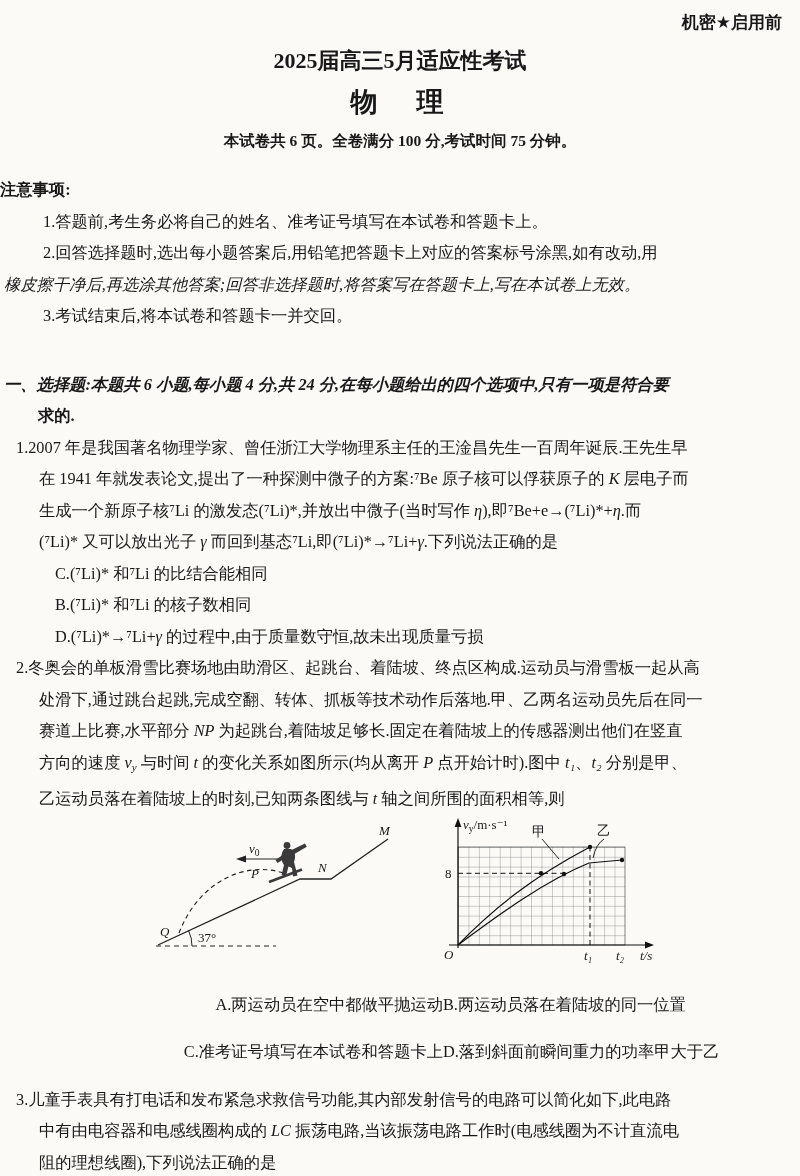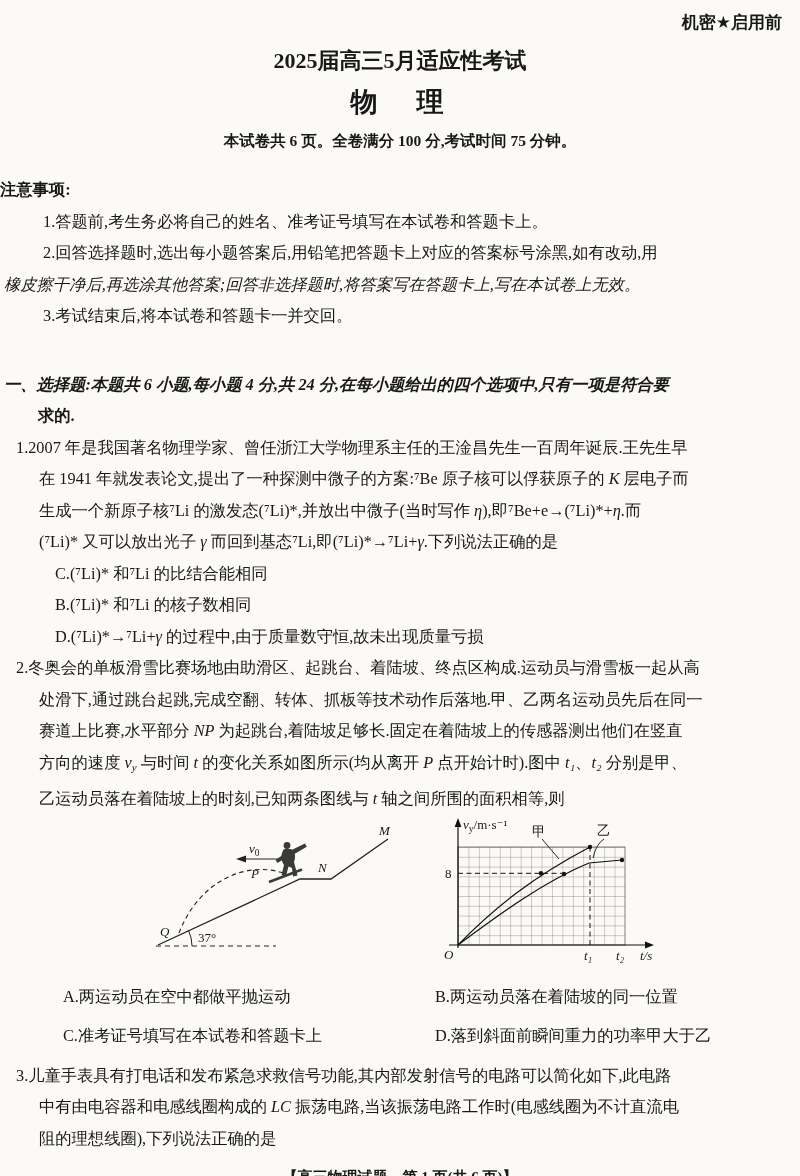--- a/index.html
+++ b/index.html
@@ -24,21 +24,21 @@
   .title{margin:46px 0 0 0;text-align:center;font-size:22px;font-weight:bold;line-height:30px;}
   .subject{margin:9px 0 0 0;text-align:center;font-size:27px;font-weight:bold;line-height:34px;letter-spacing:6px;}
   .info{margin:11px 0 0 0;text-align:center;font-size:15.5px;font-weight:bold;line-height:22px;}
   .notes{margin-top:22px;}
   .sectionhead{margin-top:37px;}
   .sec2{padding-left:38px;}
   .figrow{position:relative;height:158px;}
   .figrow svg{position:absolute;}
   #slope-svg{left:148px;top:3px;}
   #graph-svg{left:437px;top:-2px;}
-  .optrow{display:flex;margin:8px;line-height:31.5px;white-space:nowrap;}
+  .optrow{display:flex;margin:16px;line-height:31.5px;white-space:nowrap;text-align:right;}
   .optrow .o1{width:427px;padding-left:55px;box-sizing:border-box;flex:none;}
   .footer{text-align:center;font-weight:bold;font-size:15px;margin-top:10px;line-height:26px;}
   .seg-it{font-style:italic;}
   .seg-sub{font-style:italic;font-size:11px;vertical-align:-3px;}
   svg text{font-size:13px;fill:#181818;}
   svg .it{font-style:italic;}
   svg .cjk{font-size:13.5px;}
 </style>
 </head>
 <body>

